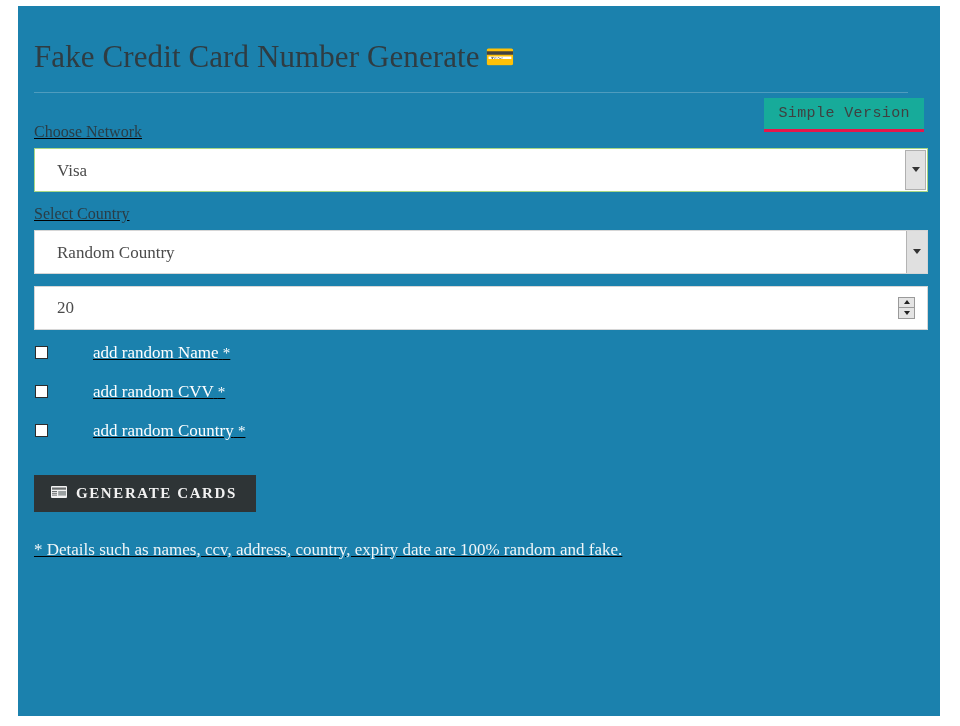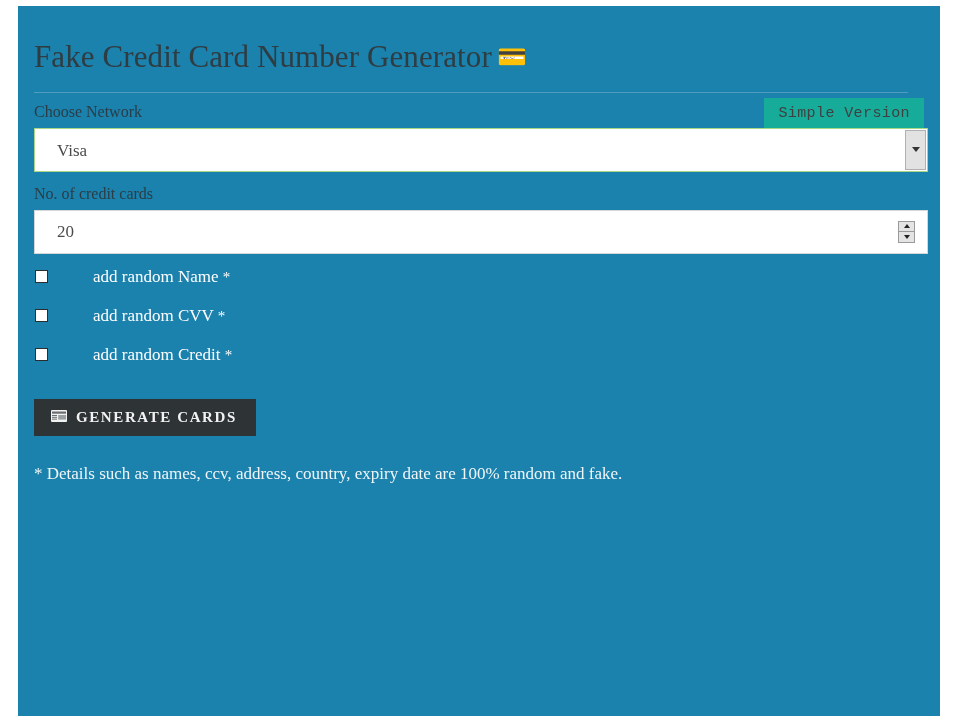--- a/index.html
+++ b/index.html
@@ -77,22 +77,23 @@
     text-decoration: none;
     display: inline-block;
     line-height: 1.15;
     cursor: pointer;
   }
 
   
   .form-area {
     position: absolute;
     left: 16px;
-    top: 96px;
+    top: 116px;
     width: 894px;
+    text-decoration: underline;
   }
 
   .field-label {
     display: block;
     font-family: "Liberation Serif", "DejaVu Serif", serif;
     font-size: 16px;
     color: #2a3d46;
     margin: 0 0 5px 0;
     line-height: 1.3;
   }
@@ -256,21 +257,21 @@
     line-height: 1.4;
   }
 </style>
 </head>
 <body>
 
 <div class="page">
   <div class="panel">
 
     <div class="title-row">
-      <h1 class="app-title"><span>Fake Credit Card Number Generator</span><span class="card-emoji">💳</span></h1>
+      <h1 class="app-title"><span>Fake Credit Card Number Generate</span><span class="card-emoji">💳</span></h1>
     </div>
 
     <div class="divider"></div>
 
     <a class="simple-version" href="#">Simple Version</a>
 
     <div class="form-area">
 
       <div class="field-block">
         <label class="field-label">Choose Network</label>
@@ -278,23 +279,33 @@
           <select class="styled green-focus">
             <option>Visa</option>
           </select>
           <span class="sel-btn">
               <span class="chev"></span>
             </span>
         </div>
       </div>
 
 
-
       <div class="field-block">
-        <label class="field-label">No. of credit cards</label>
+        <label class="field-label">Select Country</label>
+        <div class="sel-wrap">
+          <select class="styled">
+            <option>Random Country</option>
+          </select>
+          <span class="sel-btn">
+              <span class="chev"></span>
+            </span>
+        </div>
+      </div>
+
+      <div class="field-block">
         <div class="num-wrap">
           <input class="styled" type="text" value="20" style="">
           <span class="spinner">
             <span class="spin-up">
                 <span class="tri-up"></span>
               </span>
             <span class="spin-dn">
                 <span class="tri-dn"></span>
               </span>
           </span>
@@ -308,21 +319,21 @@
           <span class="check-label"><span>add random Name</span> <span class="star">*</span></span>
         </div>
 
         <div class="check-row">
           <input type="checkbox" style="">
           <span class="check-label"><span>add random CVV</span> <span class="star">*</span></span>
         </div>
 
         <div class="check-row">
           <input type="checkbox" style="">
-          <span class="check-label"><span>add random Credit</span> <span class="star">*</span></span>
+          <span class="check-label"><span>add random Country</span> <span class="star">*</span></span>
         </div>
 
       </div>
 
       <button class="generate-btn">
         <span class="gen-icon">
           <svg width="16" height="12" viewBox="0 0 16 12" xmlns="http://www.w3.org/2000/svg">
             <rect x="0" y="0" width="16" height="12" rx="1" fill="#f2f2f2"></rect>
             <rect x="1" y="1.5" width="14" height="2.2" fill="#6b6f70"></rect>
             <rect x="1" y="5" width="5" height="1" fill="#6b6f70"></rect>

